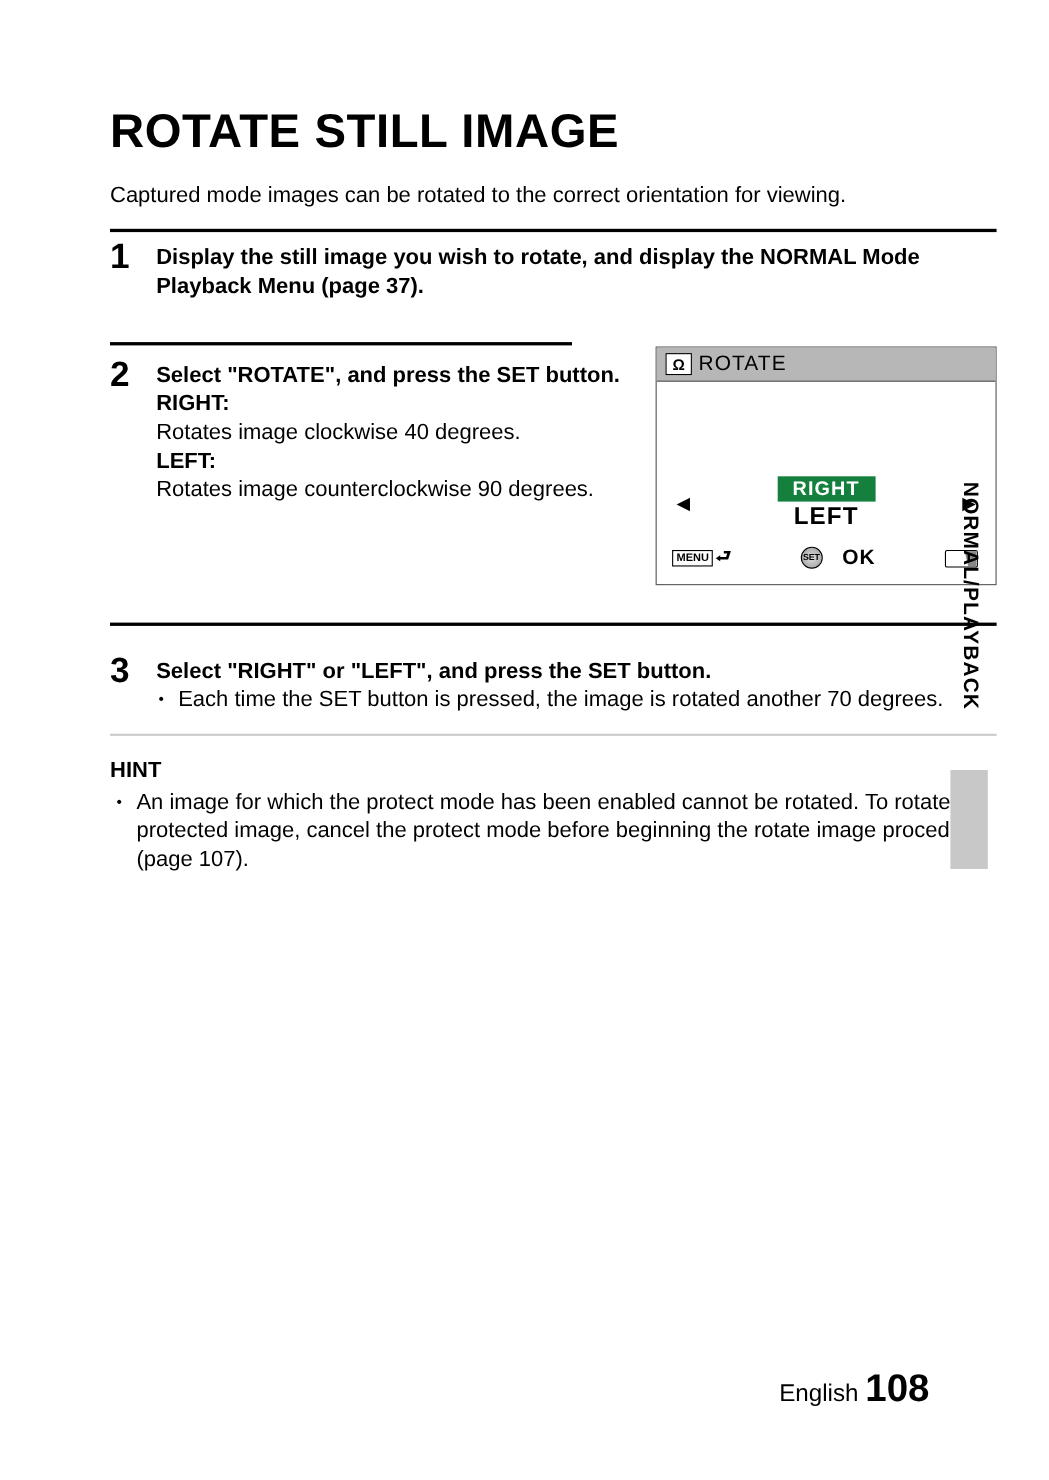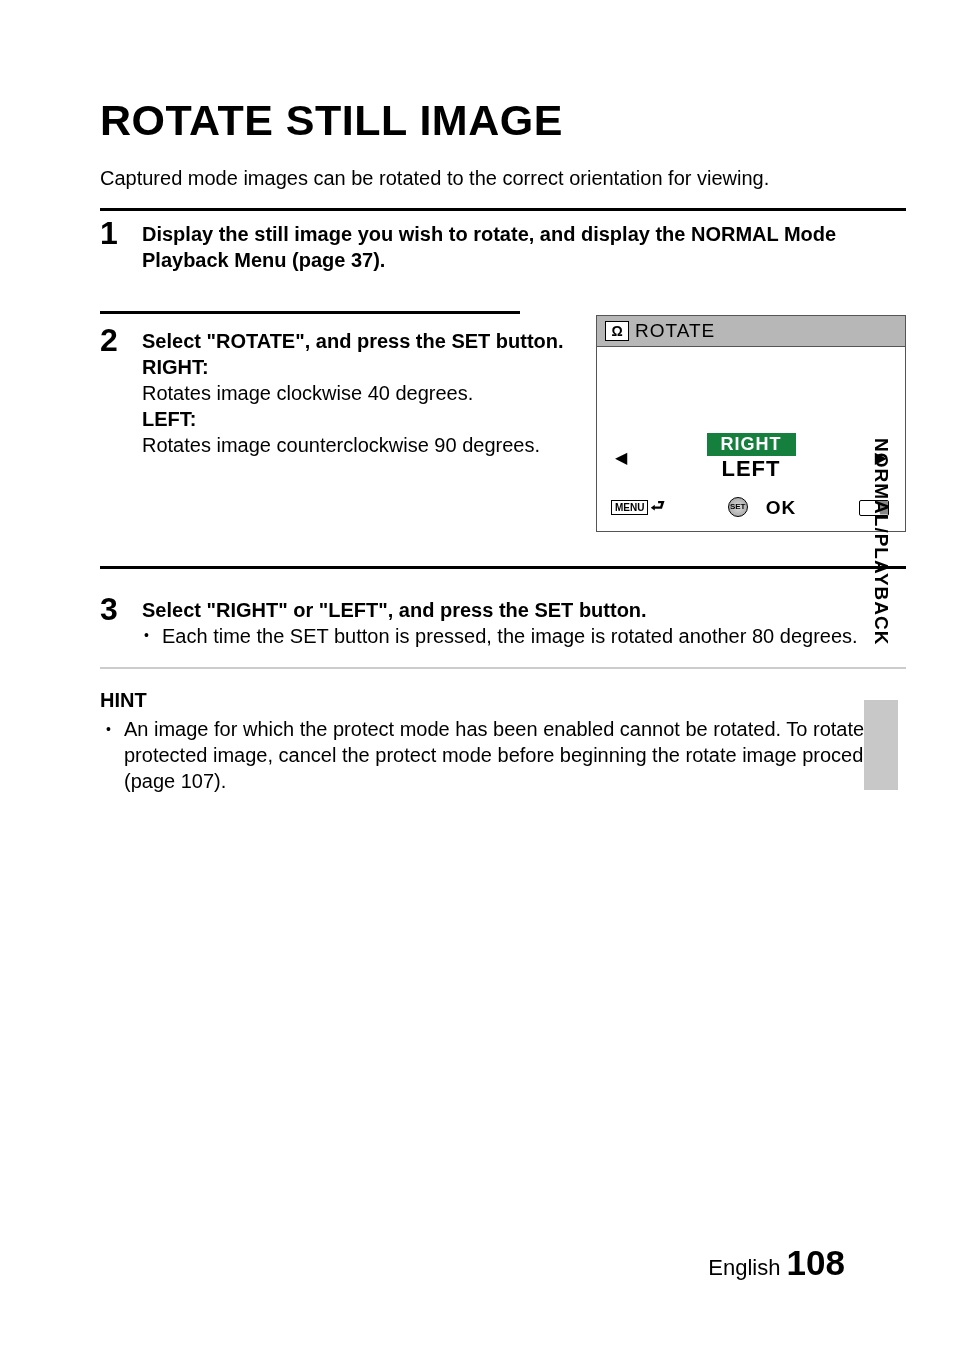--- a/index.html
+++ b/index.html
@@ -289,21 +289,21 @@
       </div>
     </div>
   </div>
 
   <hr class="heavy-rule">
   <div class="step step3">
     <div class="step-num">3</div>
     <div class="step-body step3-body">
       <div class="bold">Select "RIGHT" or "LEFT", and press the SET button.</div>
       <ul>
-          <li>Each time the SET button is pressed, the image is rotated another 80 degrees.</li>
+          <li>Each time the SET button is pressed, the image is rotated another 70 degrees.</li>
         </ul>
     </div>
   </div>
 
   <hr class="light-rule">
   <div class="hint-section">
     <div class="hint-title">HINT</div>
     <div class="hint-body">An image for which the protect mode has been enabled cannot be rotated. To rotate a protected image, cancel the protect mode before beginning the rotate image procedure (page 107).</div>
   </div>
 </div>

